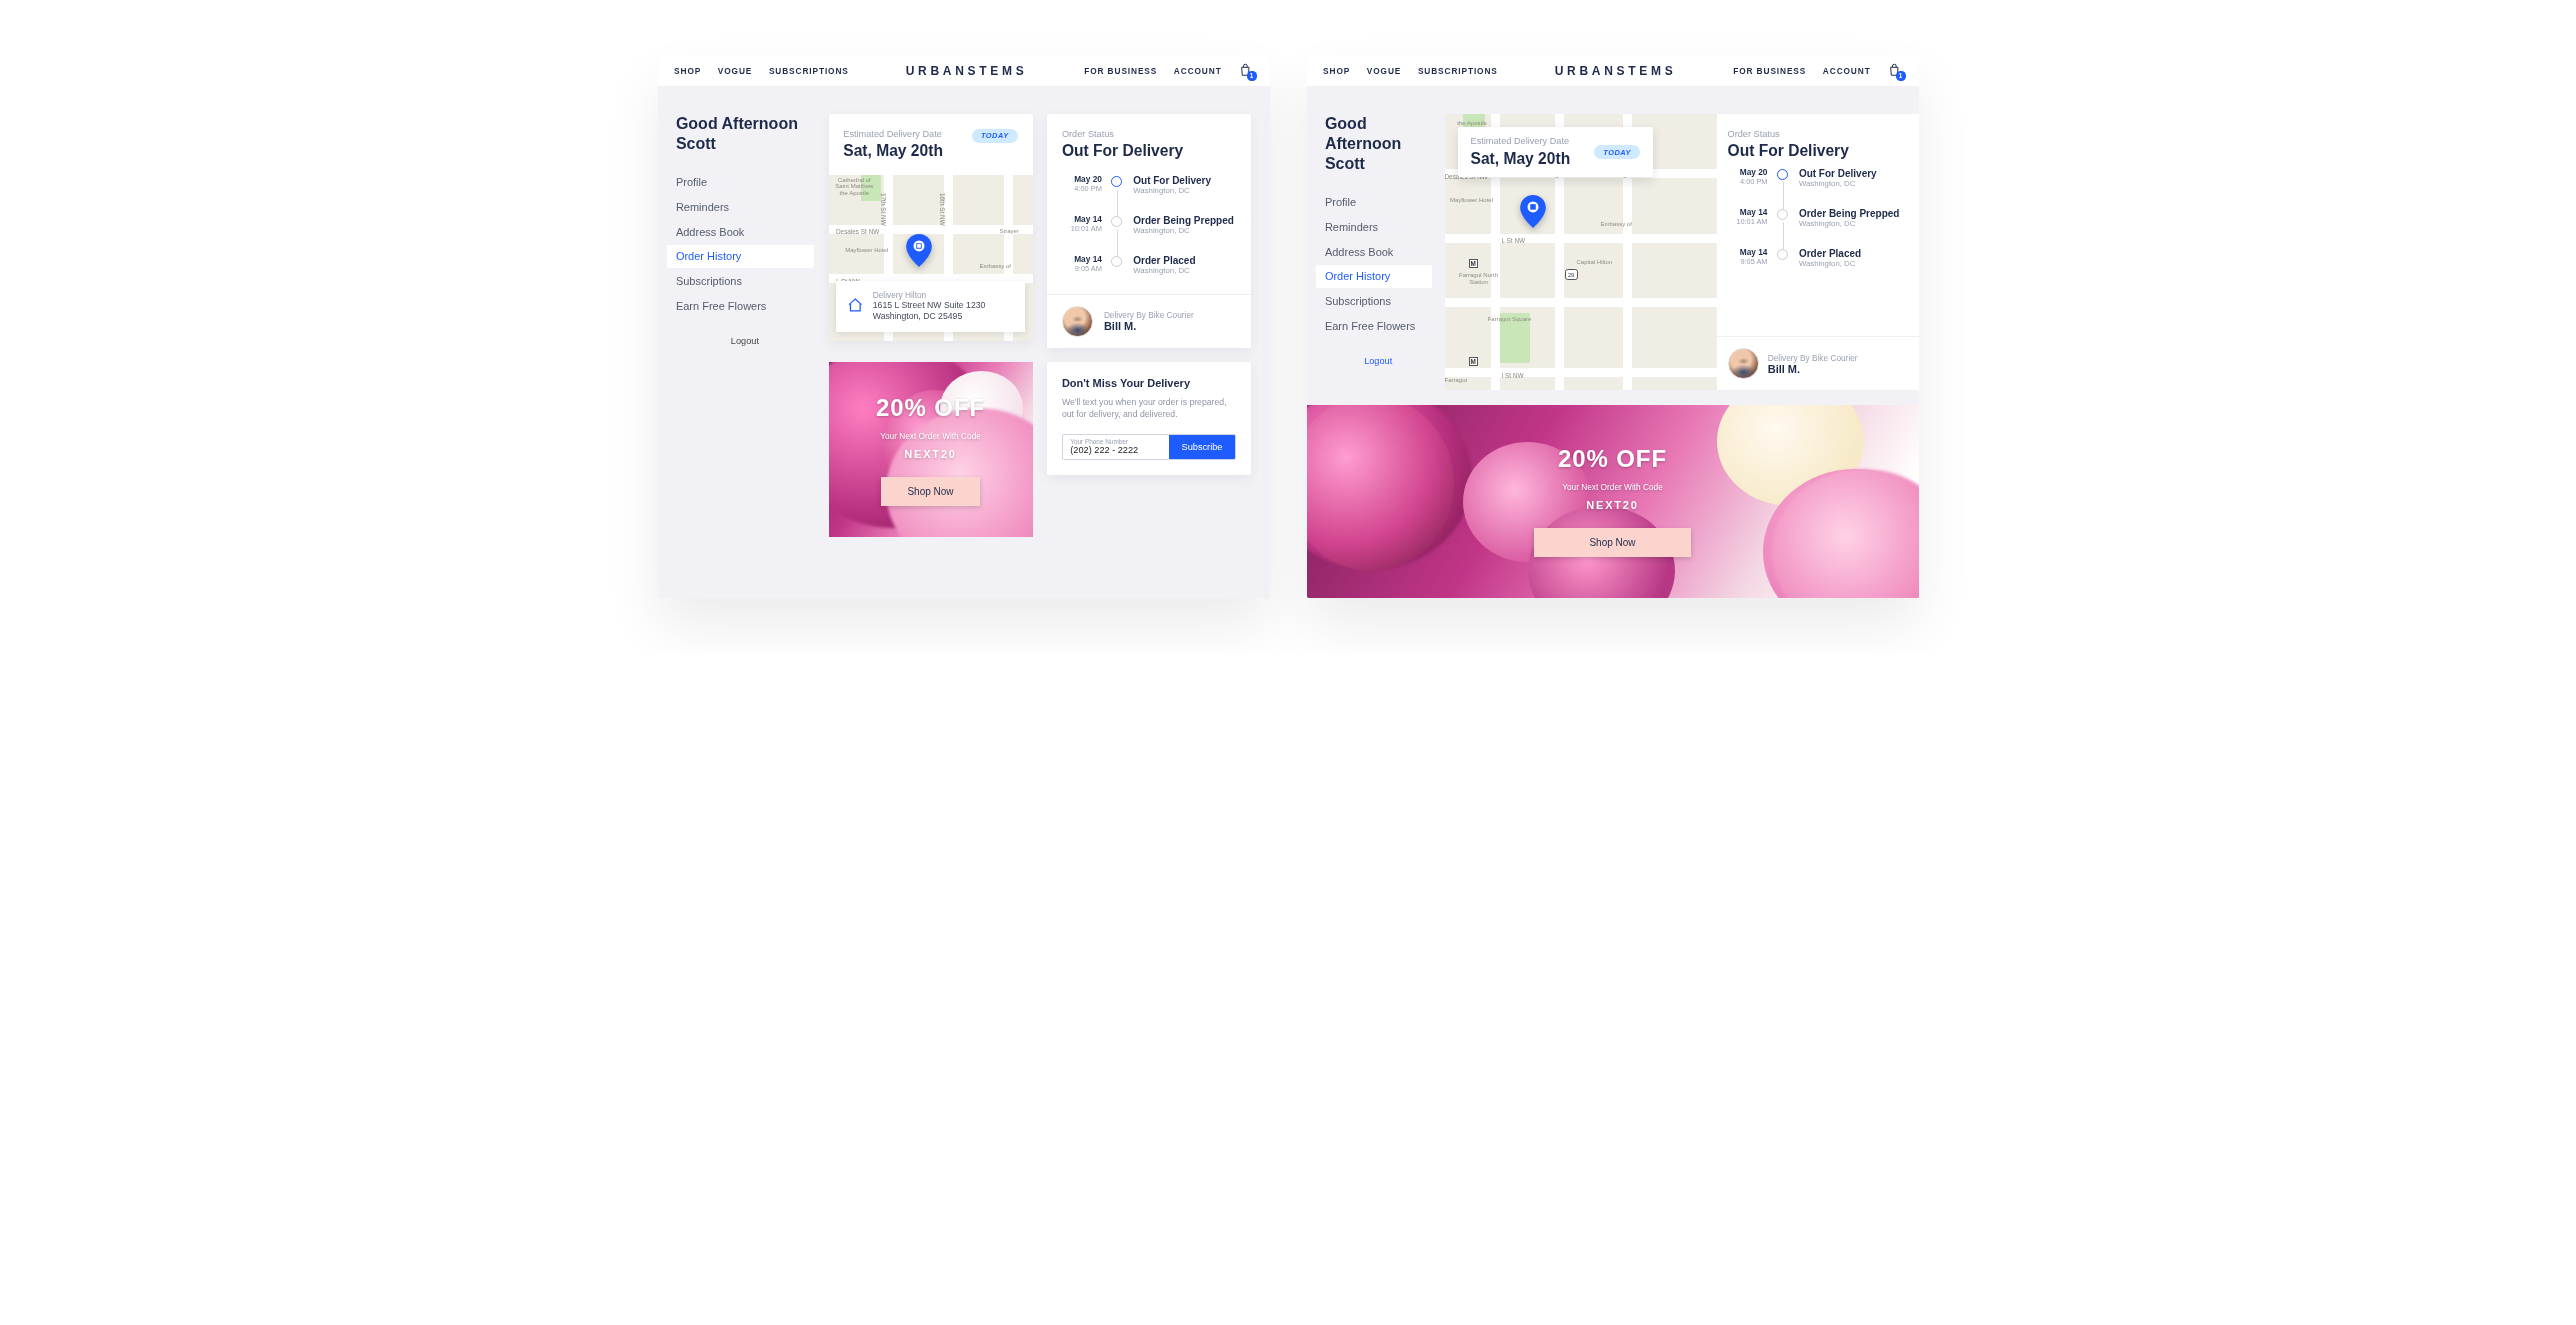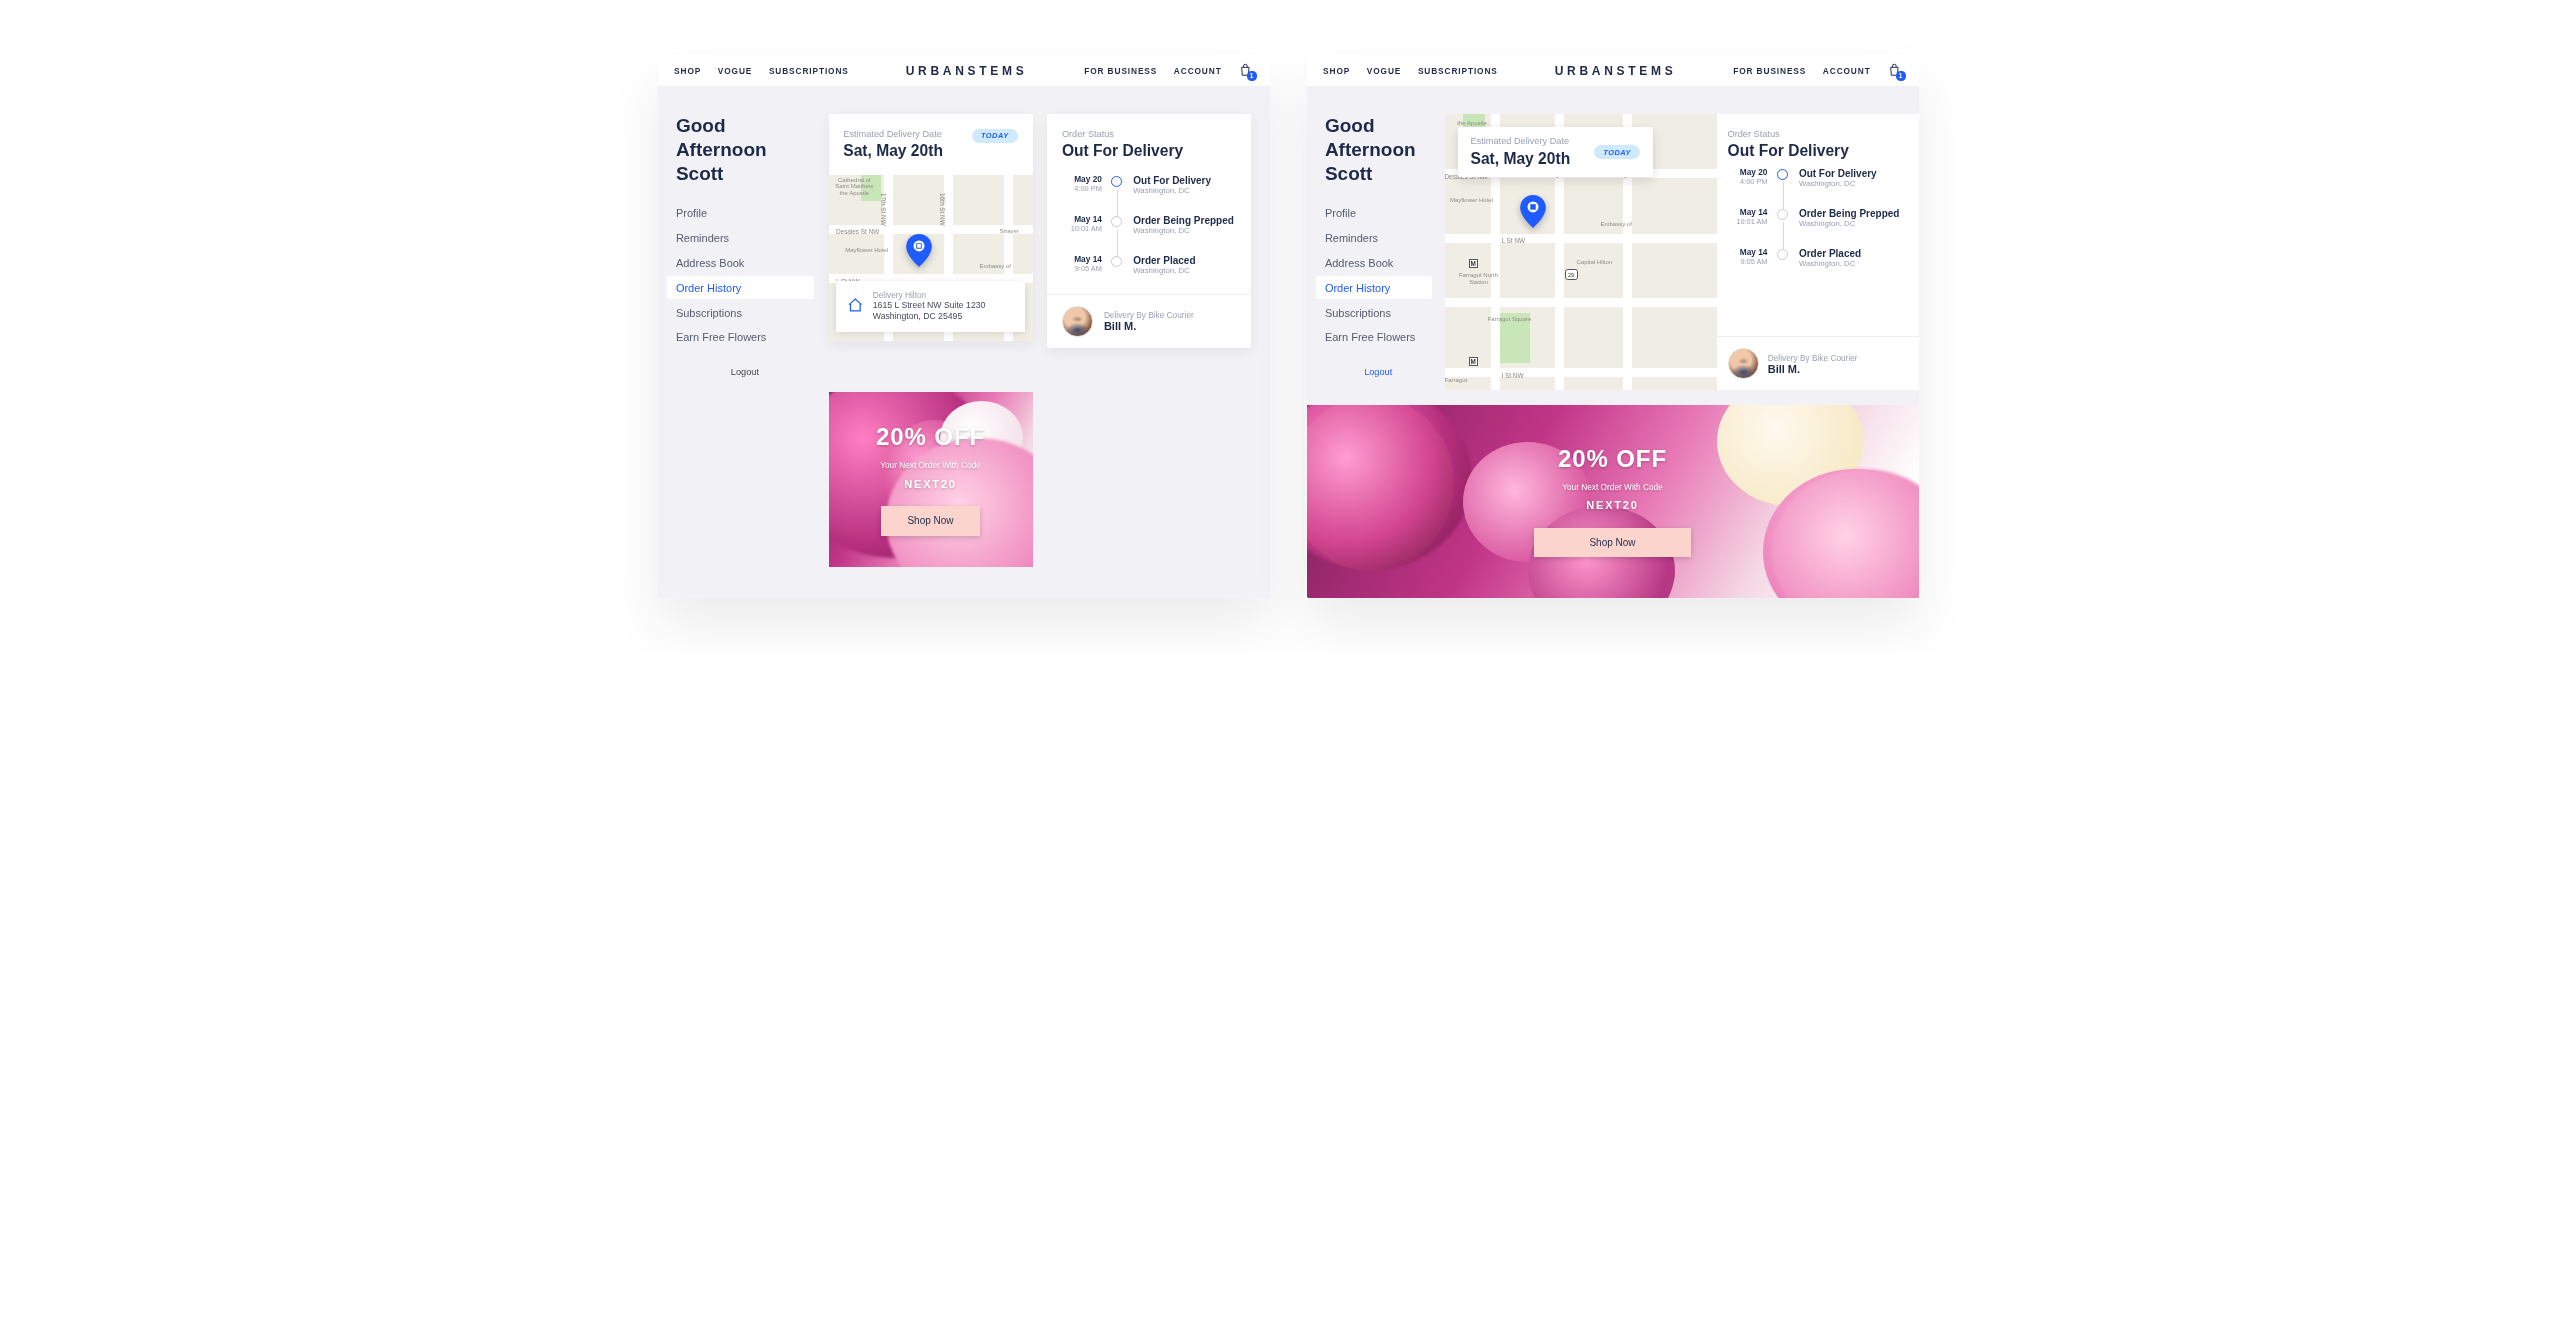--- a/index.html
+++ b/index.html
@@ -10,21 +10,21 @@
   .topnav-left, .topnav-right { display:flex; gap:16.6px; align-items:center; }
   .topnav-left span, .topnav-right span { cursor:pointer; font-weight:600; }
   .brand { font-size:12px; letter-spacing:3.7px; font-weight:700; color:#1e2a4a; }
   .bag { position:relative; width:14.7px; height:14.7px; }
   .bag svg { display:block; }
   .bag-badge { position:absolute; bottom:-2.8px; right:-3.7px; background:#1f5cff; color:#fff; font-size:6.4px; border-radius:50%; width:9.2px; height:9.2px; display:flex; align-items:center; justify-content:center; line-height:1; }
 
   .body { padding:28px 18.4px 28px 18.4px; }
   .grid { display:grid; grid-template-columns:138px 1fr 1fr; gap:14.7px; align-items:start; }
 
-  .side h2 { font-size:19px; color:#1e2a4a; font-weight:700; line-height:1.25; margin-bottom:16.6px; }
+  .side h2 { font-size:16px; color:#1e2a4a; font-weight:700; line-height:1.25; margin-bottom:16.6px; }
   .side-list { list-style:none; font-size:11px; color:#555b6e; }
   .side-list li { padding:5.5px 9.2px; border-radius:1.8px; cursor:pointer; margin-left:-9.2px; margin-bottom:1.8px; }
   .side-list li.active { background:#fff; color:#1f5cff; }
   .logout { font-size:9.2px; color:#444; text-align:center; margin-top:18.4px; cursor:pointer; }
   .wide .logout { color:#1f5cff; }
 
   .card { background:#fff; border-radius:1.8px; box-shadow:0 3.7px 13px rgba(0,0,0,0.06); }
   .card.pad { padding:14.7px; }
 
   .delivery { position:relative; }
@@ -250,20 +250,31 @@
         <div class="promo-bg">
           <span class="petal" style="width:101px;height:110px;left:55px;top:28px;background:radial-gradient(circle at 35% 35%,#ff9dd1,#d2448f 60%)"></span>
           <span class="petal" style="width:83px;height:74px;right:9.2px;top:9.2px;background:radial-gradient(circle at 40% 40%,#fff,#f5e4ec 70%)"></span>
           <span class="petal" style="width:110px;height:101px;right:28px;bottom:-18.4px;background:radial-gradient(circle at 40% 40%,#ffc4e0,#e874b3 70%)"></span>
         </div>
         <div class="content">
           <div class="promo-pct">20% OFF</div>
           <div class="promo-sub">Your Next Order With Code</div>
           <div class="promo-code">NEXT20</div>
           <button class="shop-btn">Shop Now</button>
+        </div>
+      </div>
+      <div class="card pad">
+        <div class="notify-title">Don't Miss Your Delivery</div>
+        <div class="notify-text">We'll text you when your order is prepared, out for delivery, and delivered.</div>
+        <div class="phone-row">
+          <div class="phone-field">
+            <div class="phone-label">Your Phone Number</div>
+            <div class="phone-val">(202) 222 - 2222</div>
+          </div>
+          <button class="sub-btn">Subscribe</button>
         </div>
       </div>
     </div>
   </div>
 </div>
 
 <div class="screen wide">
   <div class="topbar">
     <div class="topnav-left">
       <span>SHOP</span>

